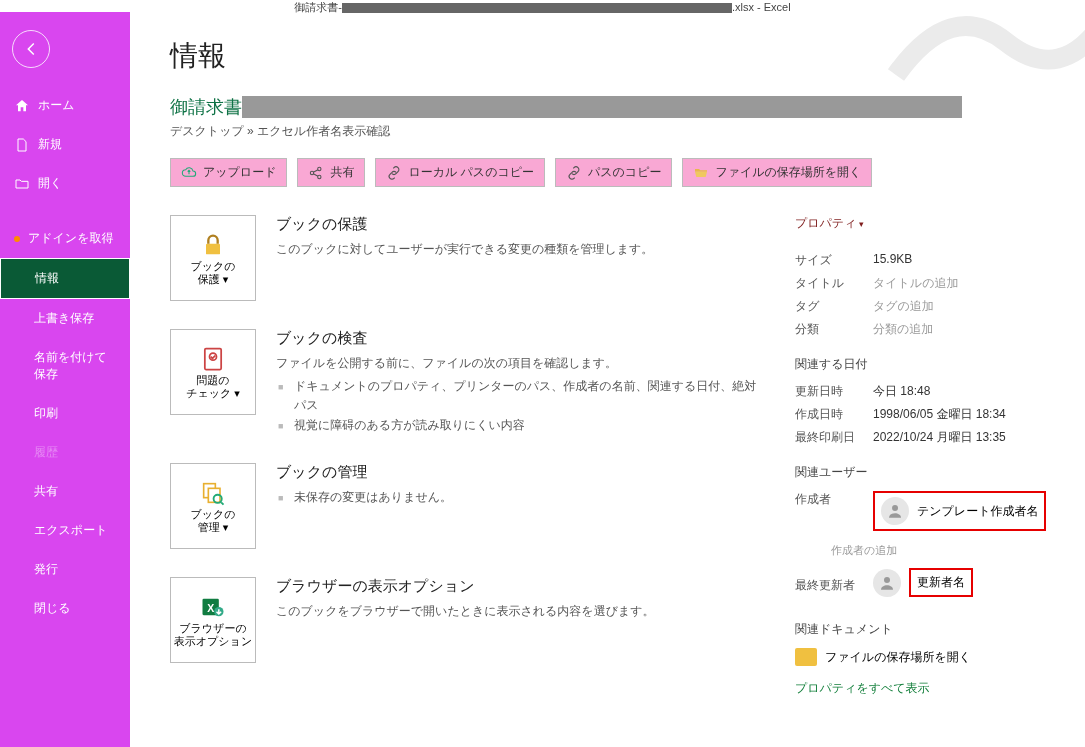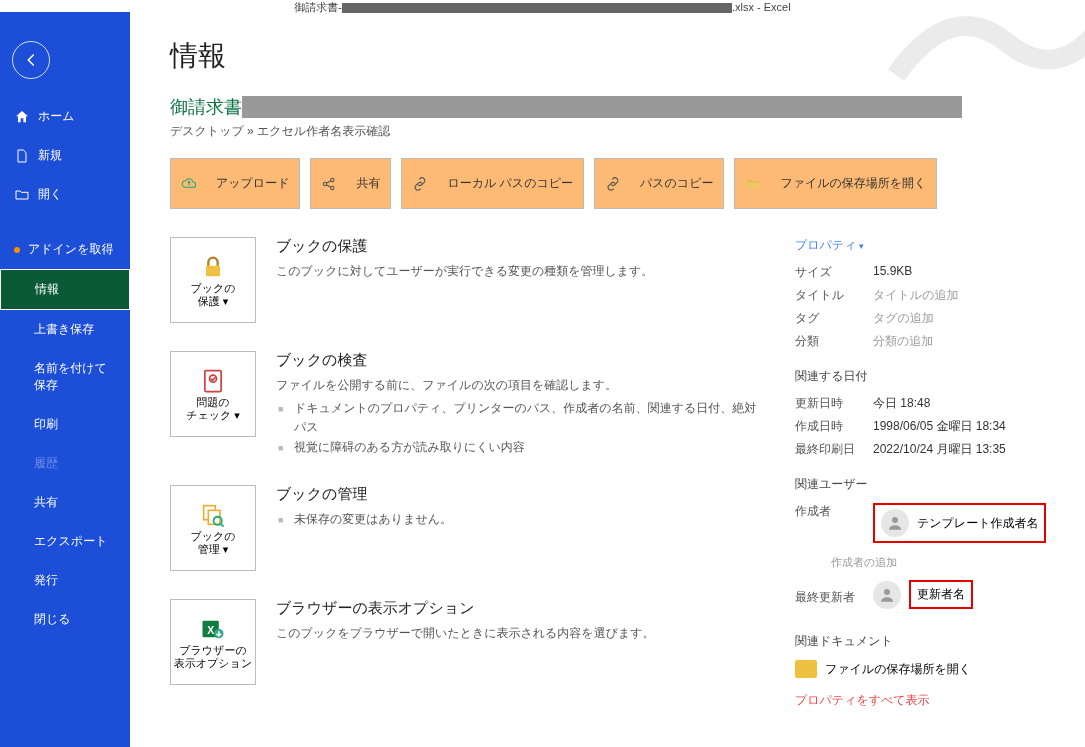--- a/index.html
+++ b/index.html
@@ -1,65 +1,65 @@
 <!DOCTYPE html>
 <html><head>
 <meta charset="utf-8">
 <style>
 * { margin: 0; padding: 0; box-sizing: border-box; font-family: "Yu Gothic UI", "Meiryo", sans-serif; }
 body { width: 1085px; height: 747px; background: #fff; overflow: hidden; display: flex; flex-direction: column; }
 .titlebar { height: 12px; background: #fff; text-align: center; font-size: 11px; color: #444; padding: 0; }
 .app { flex: 1; display: flex; }
-.sidebar { width: 130px; background: #1d4ed8; color: #fff; display: flex; flex-direction: column; padding-top: 21px; }
+.sidebar { width: 130px; background: #d946ef; color: #fff; display: flex; flex-direction: column; padding-top: 10px; }
 .back-btn { width: 38px; height: 38px; border: 1.5px solid rgba(255,255,255,0.8); border-radius: 50%; margin: 8px 0 18px 12px; display: flex; align-items: center; justify-content: center; cursor: pointer; }
 .back-btn svg { width: 18px; height: 18px; fill: #fff; }
 .nav-item { padding: 11px 14px 11px 14px; font-size: 12px; display: flex; align-items: center; gap: 8px; cursor: pointer; }
 .nav-item.selected { background: #0a5a36; border: 1px solid #fff; }
 .nav-item.disabled { color: rgba(255,255,255,0.35); }
 .nav-item .icon { width: 16px; height: 16px; display: inline-flex; align-items: center; justify-content: center; flex-shrink: 0; }
 .nav-item .dot { width: 6px; height: 6px; background: #ff8c00; border-radius: 50%; flex-shrink: 0; }
 .nav-item.noicon { padding-left: 34px; }
 .content { flex: 1; padding: 25px 20px 20px 40px; overflow: auto; position: relative; }
 .swirl { position: absolute; top: -30px; right: -20px; width: 220px; height: 120px; opacity: 0.08; pointer-events: none; }
 .page-title { font-size: 28px; color: #222; margin-bottom: 20px; }
 .doc-title-row { margin-bottom: 4px; display: flex; align-items: center; }
 .doc-title { font-size: 18px; color: #0e7245; }
 .doc-title-mask { flex: 1; max-width: 720px; height: 22px; background: #999; margin-left: 0; }
 .breadcrumb { font-size: 12px; color: #555; margin-bottom: 18px; }
 .action-row { display: flex; gap: 10px; margin-bottom: 28px; flex-wrap: wrap; }
-.action-btn { border: 1px solid #bbb; background: #fdba74; padding: 16px 10px; font-size: 12px; display: inline-flex; align-items: center; gap: 19px; cursor: pointer; color: #333; }
+.action-btn { border: 1px solid #bbb; background: #f9a8d4; padding: 5px 10px; font-size: 12px; display: inline-flex; align-items: center; gap: 6px; cursor: pointer; color: #333; }
 .action-btn .aicon { width: 16px; height: 16px; display: inline-flex; align-items: center; justify-content: center; }
 .main-flex { display: flex; gap: 30px; }
 .info-col { flex: 1; }
 .info-block { display: flex; gap: 20px; margin-bottom: 28px; }
 .big-btn { width: 86px; height: 86px; border: 1px solid #bbb; display: flex; flex-direction: column; align-items: center; justify-content: center; font-size: 11px; text-align: center; cursor: pointer; flex-shrink: 0; }
 .big-btn .bicon { width: 30px; height: 30px; display: flex; align-items: center; justify-content: center; }
 .big-btn .blabel { line-height: 1.2; }
 .block-text h3 { font-size: 15px; color: #222; margin-bottom: 6px; font-weight: normal; }
 .block-text p { font-size: 12px; color: #555; line-height: 1.6; }
 .block-text ul { list-style: none; margin-top: 4px; }
 .block-text li { font-size: 12px; color: #555; line-height: 1.6; padding-left: 18px; position: relative; }
 .block-text li::before { content: "■"; position: absolute; left: 2px; color: #bbb; font-size: 9px; top: 3px; }
 .prop-col { width: 270px; font-size: 12px; }
-.prop-header { color: #3b82f6; margin-bottom: 10px; cursor: pointer; }
+.prop-header { color: #7f1d1d; margin-bottom: 20px; cursor: pointer; }
 .prop-header::after { content: " ▾"; font-size: 9px; }
 .prop-row { display: flex; margin-bottom: 6px; }
 .prop-label { width: 78px; color: #555; flex-shrink: 0; }
 .prop-value { color: #333; }
 .prop-value.placeholder { color: #999; }
 .prop-section { color: #444; margin: 18px 0 10px; }
 .user-row { display: flex; align-items: center; gap: 8px; margin-bottom: 6px; }
 .avatar { width: 28px; height: 28px; border-radius: 50%; background: #e6e6e6; display: flex; align-items: center; justify-content: center; flex-shrink: 0; }
 .avatar svg { width: 18px; height: 18px; fill: #999; }
 .user-name { font-size: 12px; }
 .highlight-red { border: 2px solid #e60000; padding: 4px 6px; }
 .add-author { font-size: 11px; color: #999; margin-left: 36px; margin-bottom: 10px; cursor: text; }
 .folder-row { display: flex; align-items: center; gap: 8px; margin: 8px 0 14px; cursor: pointer; }
 .folder-icon { width: 22px; height: 18px; background: #f0c040; border-radius: 2px; }
-.show-all { color: #ef4444; font-size: 12px; cursor: pointer; }
+.show-all { color: #15803d; font-size: 12px; cursor: pointer; }
 </style>
 </head>
 <body>
 
 <div class="titlebar">
   <span>御請求書-</span><span style="display:inline-block;width:390px;height:10px;background:#666;vertical-align:middle;"></span><span>.xlsx  -  Excel</span>
 </div>
 
 <div class="app">
   <div class="sidebar">

